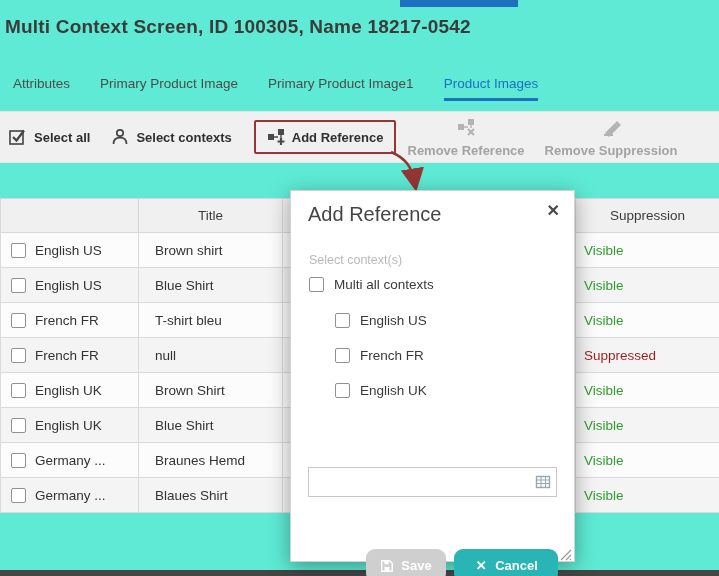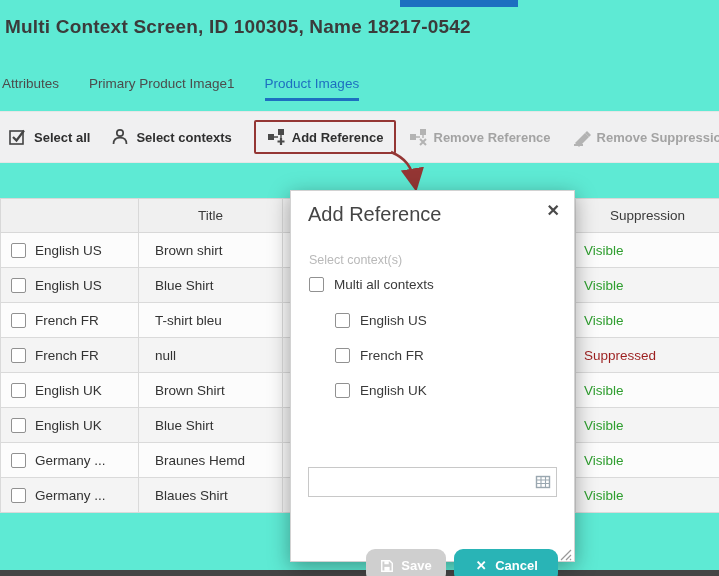--- a/index.html
+++ b/index.html
@@ -7,31 +7,31 @@
   body { font-family:"Liberation Sans", sans-serif; color:#333; }
   .screen { position:relative; width:719px; height:576px; overflow:hidden; background:#5eead4; }
 
   
   .top-indicator { position:absolute; left:400px; top:0; width:118px; height:7px; background:#1d6fc0; }
 
   
   .page-title { position:absolute; left:5px; top:16px; font-size:19px; font-weight:bold; color:#3b3b3b; letter-spacing:.2px; }
 
   
-  .tabs { position:absolute; left:0; top:76px; right:0; display:flex; column-gap:30px; padding-left:2px; font-size:13.5px; color:#4c4c4c; }
+  .tabs { position:absolute; left:0; top:76px; right:0; display:flex; column-gap:30px; padding-left:13px; font-size:13.5px; color:#4c4c4c; }
   .tab { padding-bottom:7px; cursor:default; white-space:nowrap; }
   .tab.active { color:#1d6fc0; border-bottom:3px solid #1d6fc0; }
 
   
   .toolbar { position:absolute; left:0; top:111px; right:0; height:52px; background:#f0f0f1;
              border-top:1px solid #e6e6e6; border-bottom:1px solid #e6e6e6;
              display:flex; align-items:center; padding-left:8px; white-space:nowrap; }
   .tb-item { display:flex; align-items:center; gap:6px; margin-right:20px; font-size:13px; font-weight:bold; color:#2f2f2f; }
   .tb-item .ticon { width:20px; height:20px; display:inline-block; }
-  .tb-item.disabled { color:#a3a3a3; }
+  .tb-item.disabled { color:#a3a3a3;flex-direction:column; }
   .hl-box { display:flex; align-items:center; border:2px solid #943634; border-radius:2px; padding:5px 10px; margin:0 12px 0 2px; background:transparent; }
   .hl-box .tb-item { margin-right:0; }
 
   
   table.grid { position:absolute; left:0; top:198px; width:719px; border-collapse:collapse; table-layout:fixed; font-size:13.5px; }
   table.grid col.c1 { width:138px; } table.grid col.c2 { width:144px; }
   table.grid col.c3 { width:293px; } table.grid col.c4 { width:144px; }
   table.grid th { height:34px; background:#f0f0f0; border:1px solid #d8d8d8; font-weight:normal; color:#3a3a3a; text-align:center; font-size:13.5px; }
   table.grid td { height:35px; border:1px solid #dadada; color:#333; }
   table.grid tr.odd td { background:#fcfcfc; }
@@ -78,20 +78,21 @@
 <body>
 
 <div class="screen">
 
   <div class="top-indicator"></div>
 
   <div class="page-title">Multi Context Screen, ID 100305, Name 18217-0542</div>
 
   <div class="tabs">
     <div class="tab">Attributes</div>
+    <div class="tab">Primary Product Image</div>
     <div class="tab">Primary Product Image1</div>
     <div class="tab active">Product Images</div>
   </div>
 
   <div class="toolbar">
     <div class="tb-item">
       <span class="ticon">
         <svg viewBox="0 0 20 20" width="20" height="20">
             <rect x="2" y="4" width="13" height="13" fill="none" stroke="#444" stroke-width="1.6"></rect>
             <path d="M5 10 l3.5 3.5 L16 3.5" fill="none" stroke="#444" stroke-width="2.2"></path>

